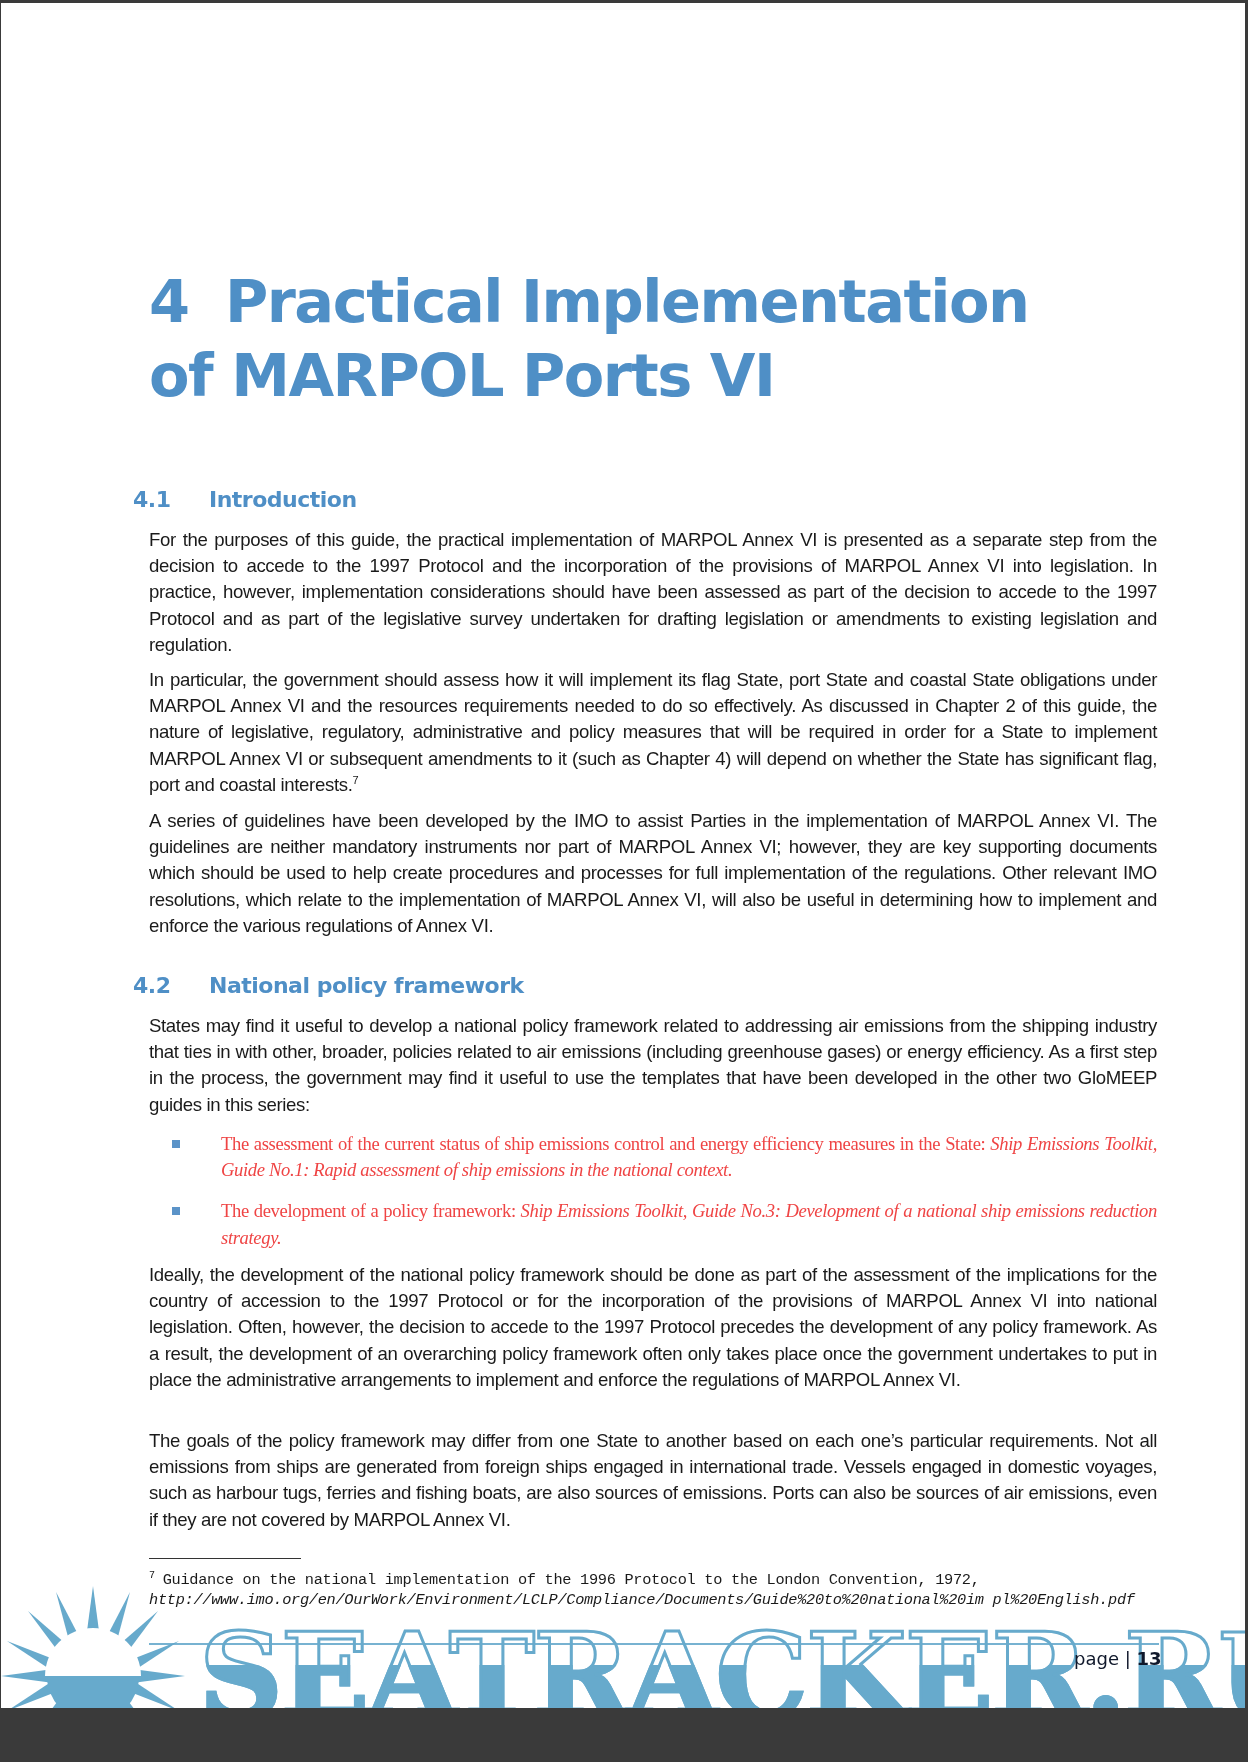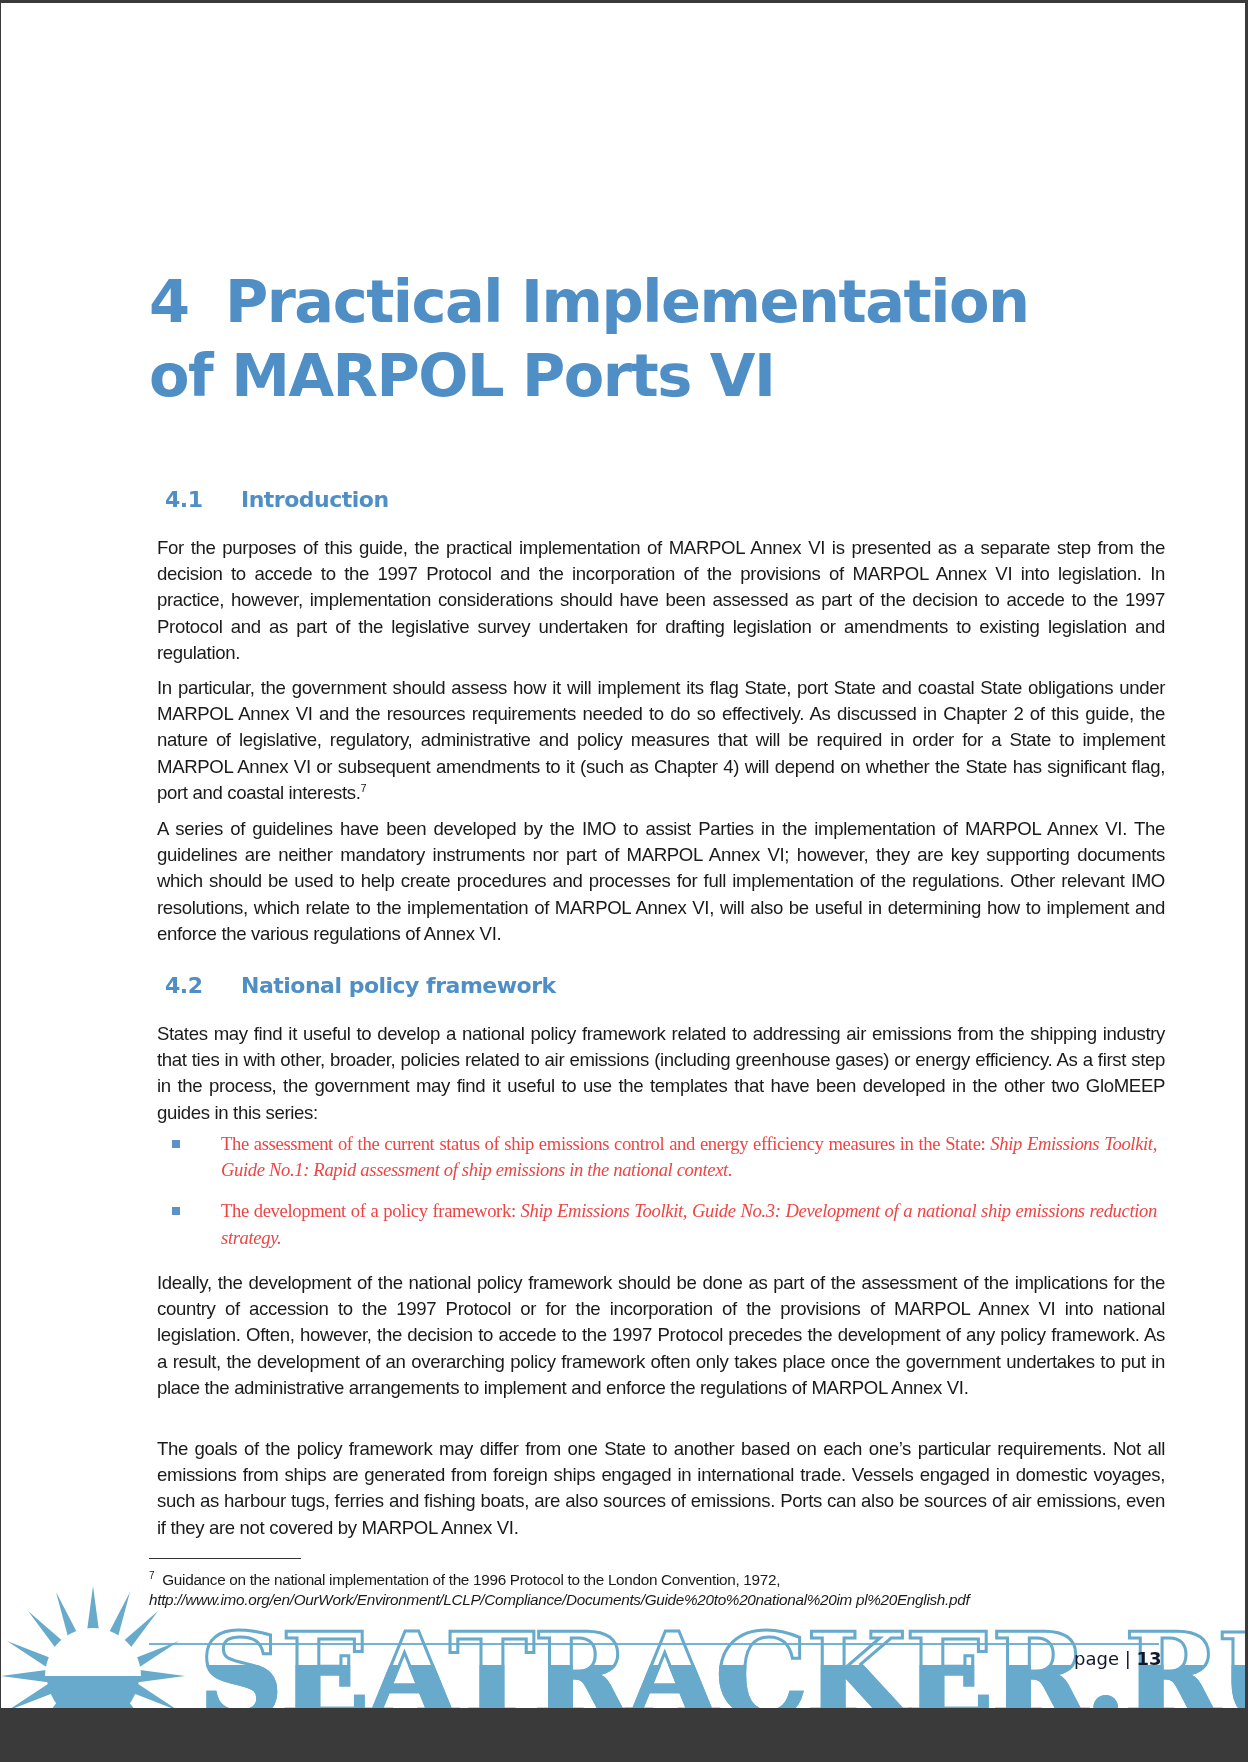--- a/index.html
+++ b/index.html
@@ -18,31 +18,31 @@
     position: absolute; left: 148px; top: 262px;
     margin: 0;
     font-family: "DejaVu Sans", sans-serif;
     font-weight: bold;
     font-size: 59px; line-height: 74px;
     letter-spacing: -1.5px;
     color: #4f8fc6;
   }
   .chapter-title .num { display: inline-block; width: 76px; }
   .section-heading {
-    position: absolute; left: 164px;
+    position: absolute; left: 132px;
     margin: 0;
     font-family: "DejaVu Sans", sans-serif;
     font-weight: bold; font-size: 22px;
     color: #4f8fc6;
     letter-spacing: -0.5px;
   }
   .section-heading .num { display: inline-block; width: 76px; }
   .body-text {
     position: absolute; left: 148px; width: 1008px;
-    margin: 8px;
+    margin: 0;
     font-family: "Liberation Sans", sans-serif;
     font-size: 18.6px; line-height: 26.2px;
     color: #1a1a1a;
     text-align: justify;
     letter-spacing: -0.35px;
   }
   .body-text sup { font-size: 11px; line-height: 0; }
   .bullet-list {
     position: absolute; left: 148px; width: 1008px;
     margin: 0; padding: 0; list-style: none;
@@ -58,21 +58,21 @@
     position: absolute; left: 23px; top: 9px;
     width: 8px; height: 8px; background: #5b93c8;
   }
   .footnote-rule {
     position: absolute; left: 148px; top: 1555px;
     width: 152px; height: 1px; background: #333;
   }
   .footnote {
     position: absolute; left: 148px; top: 1563px; width: 1010px;
     margin: 0;
-    font-family: Liberation Sans, sans-serif;
+    font-family: Liberation Mono, monospace;
     font-size: 15.3px; line-height: 19.5px; color: #1a1a1a;
     letter-spacing: -0.3px;
   }
   .footnote sup { font-size: 10px; margin-right: 8px; }
   .page-number {
     position: absolute; left: 1073px; top: 1645px;
     font-family: "DejaVu Sans", sans-serif;
     font-size: 18px; color: #0f172a; text-align: right;
   }
   .page-number b { font-weight: bold; }

